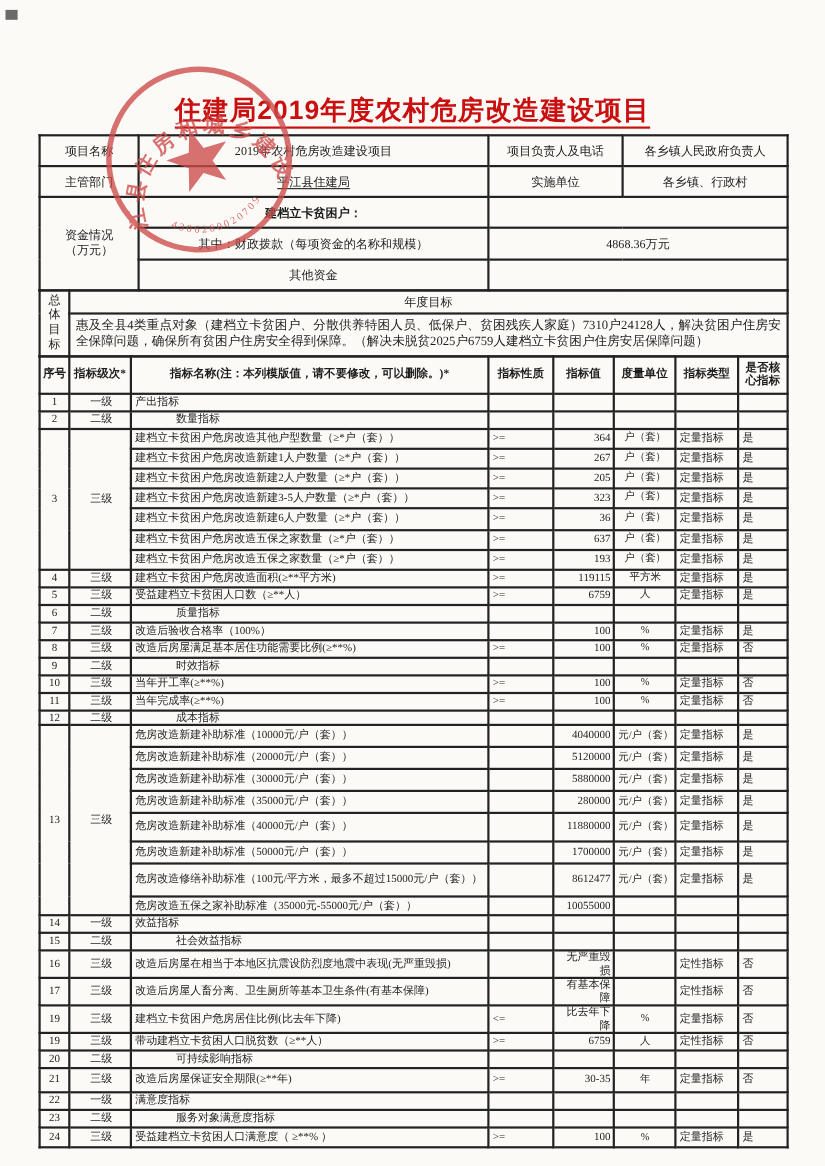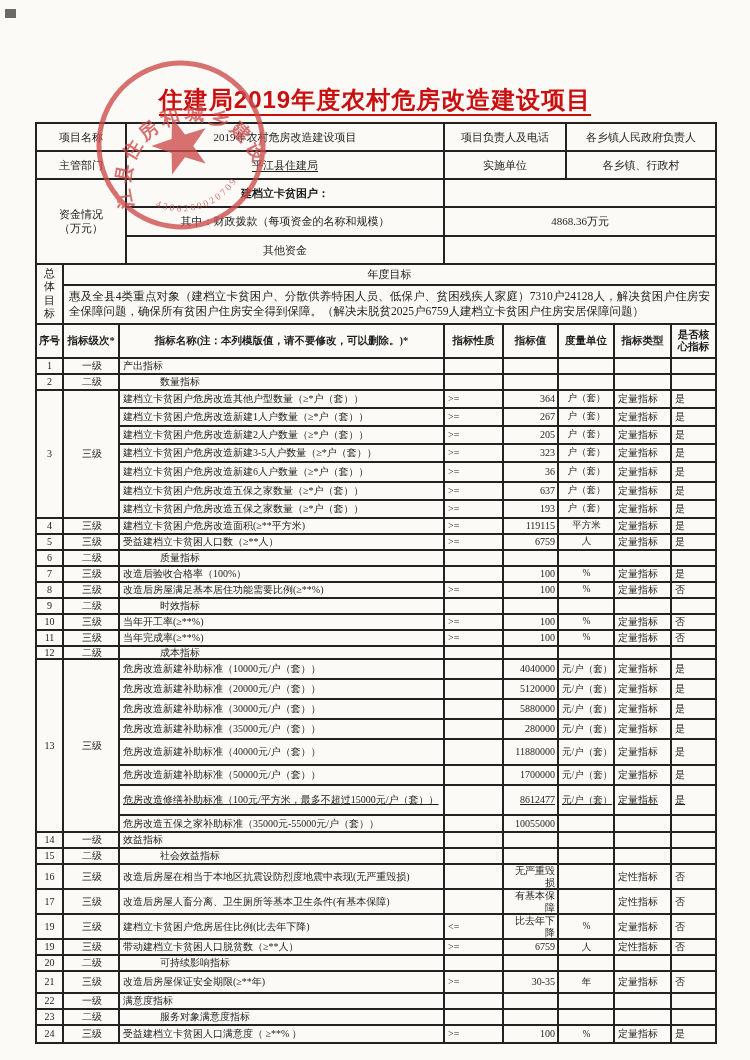--- a/index.html
+++ b/index.html
@@ -350,21 +350,21 @@
           <td class="core">是</td>
         </tr>
         <tr style="height: 20px;">
           <td class="name">危房改造新建补助标准（50000元/户（套））</td>
           <td class="nat"></td>
           <td class="num">1700000</td>
           <td class="unit">元/户（套）</td>
           <td class="type">定量指标</td>
           <td class="core">是</td>
         </tr>
-        <tr style="height: 30px; text-decoration: underline;">
+        <tr style="height: 30px;">
           <td class="name">危房改造修缮补助标准（100元/平方米，最多不超过15000元/户（套））</td>
           <td class="nat"></td>
           <td class="num">8612477</td>
           <td class="unit">元/户（套）</td>
           <td class="type">定量指标</td>
           <td class="core">是</td>
         </tr>
         <tr style="height: 17px;">
           <td class="name">危房改造五保之家补助标准（35000元-55000元/户（套））</td>
           <td class="nat"></td>

